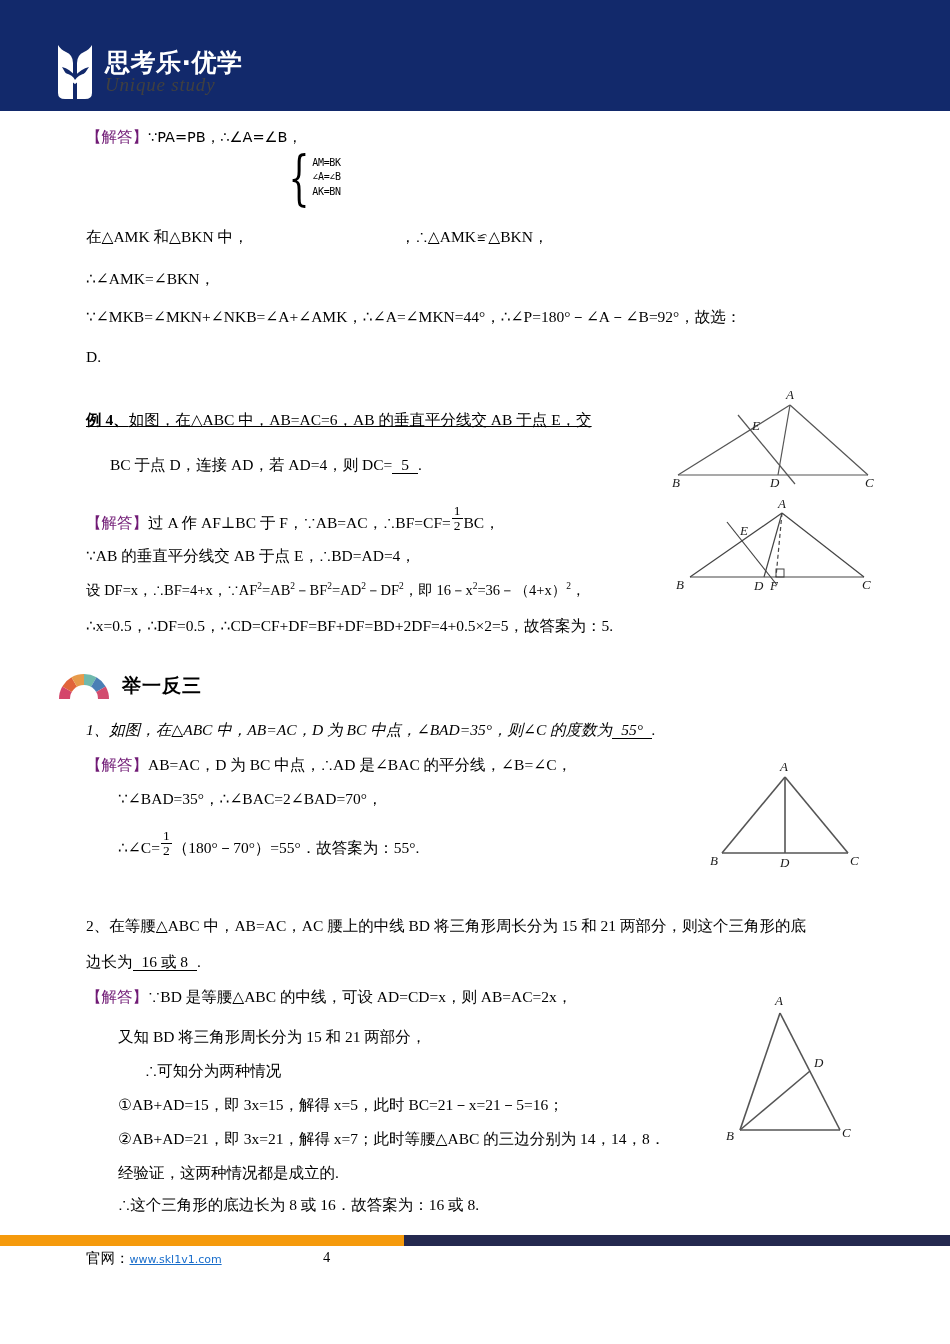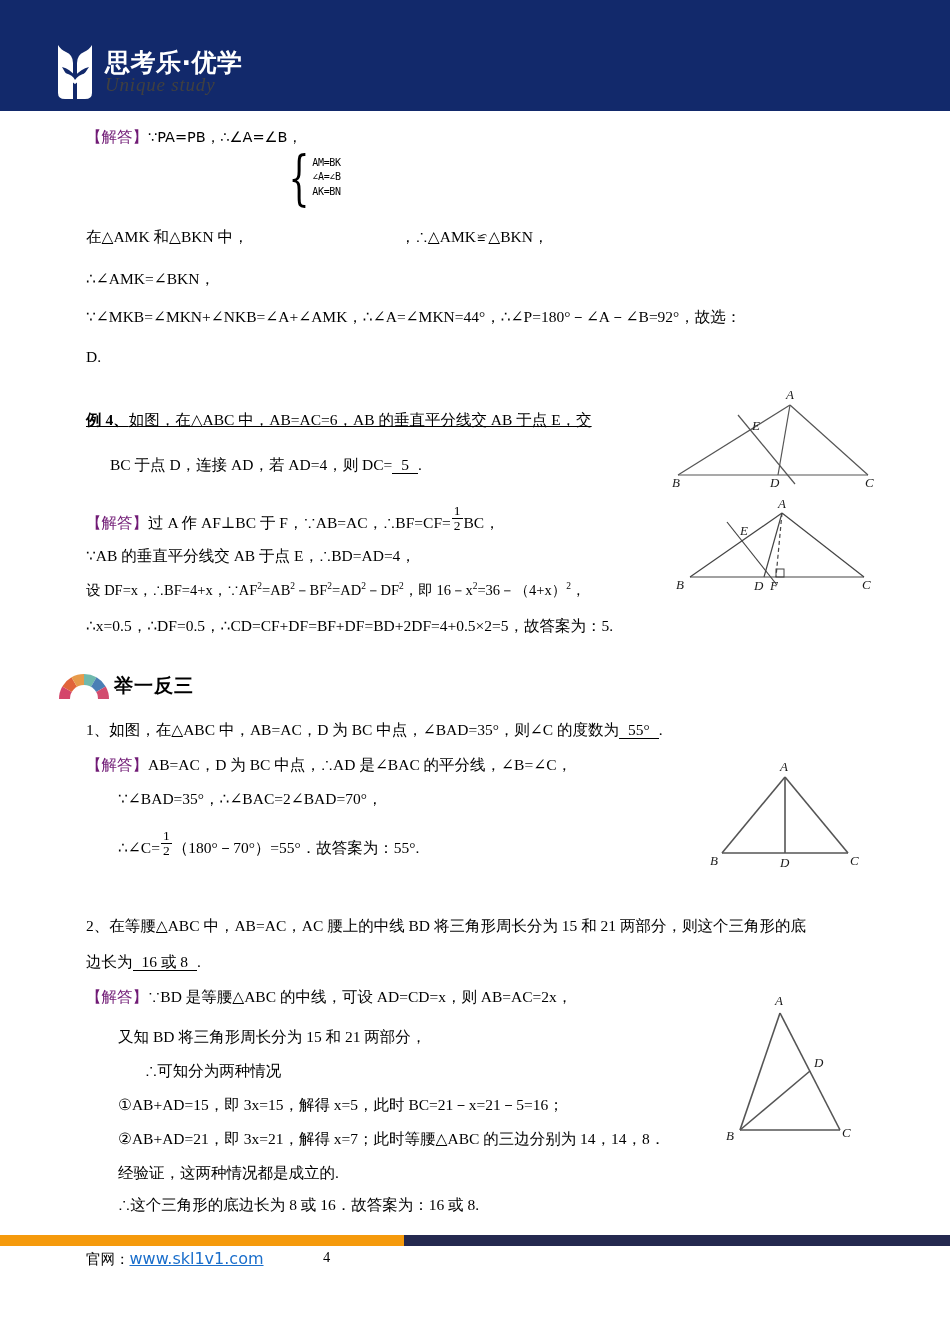--- a/index.html
+++ b/index.html
@@ -115,21 +115,21 @@
     line-height: 1.45;
     font-family: "DejaVu Sans Mono", monospace;
   }
   .brace-lines span { white-space: nowrap; letter-spacing: -0.3px;}
 
   
   .sec-head {
     position: absolute;
     display: flex;
     align-items: center;
-    gap: 4px;
+    gap: 12px;
   }
   .rainbow {
     width: 52px;
     height: 27px;
     position: relative;
     overflow: hidden;
   }
   .sec-title {
     font-size: 19px;
     font-weight: bold;
@@ -163,21 +163,21 @@
   .footer-text {
     position: absolute;
     left: 86px; top: 1249px;
     font-size: 14.5px;
     white-space: nowrap;
   }
   .footer-link {
     color: #1a6ecb;
     text-decoration: underline;
     font-family: "DejaVu Sans", sans-serif;
-    font-size: 16px;
+    font-size: 11px;
   }
   .footer-page {
     position: absolute;
     left: 323px; top: 1249px;
     font-size: 14.5px;
   }
 </style>
 </head>
 <body>
 
@@ -245,21 +245,21 @@
         <path d="M0 0 L0 -25 A25 25 0 0 1 12.5 -21.7 Z" fill="#6fb9ad"></path>
         <path d="M0 0 L12.5 -21.7 A25 25 0 0 1 21.7 -12.5 Z" fill="#4a7fb5"></path>
         <path d="M0 0 L21.7 -12.5 A25 25 0 0 1 25 0 Z" fill="#d24c6e"></path>
         <path d="M0 0 L-14 0 A14 14 0 0 1 14 0 Z" fill="#ffffff"></path>
       </g>
     </svg>
   </div>
   <span class="sec-title">举一反三</span>
 </div>
 
-<div class="line" style="left:86px; top:721px;">
+<div class="line" style="left:86px; top:721px;font-style:italic;">
   <span>1、</span><span>如图，在△ABC 中，AB=AC，D 为 BC 中点，∠BAD=35°，则∠C 的度数为</span><span class="blank-ans">55°</span><span>.</span>
 </div>
 <div class="line" style="left:86px; top:756px;">
   <span class="tag">【解答】</span><span>AB=AC，D 为 BC 中点，∴AD 是∠BAC 的平分线，∠B=∠C，</span>
 </div>
 <div class="line" style="left:118px; top:790px;">∵∠BAD=35°，∴∠BAC=2∠BAD=70°，</div>
 <div class="line" style="left:118px; top:833px;">
   <span>∴∠C=</span><span class="frac"><span class="num">1</span><span class="den">2</span></span><span>（180°－70°）=55°．故答案为：55°.</span>
 </div>
 

